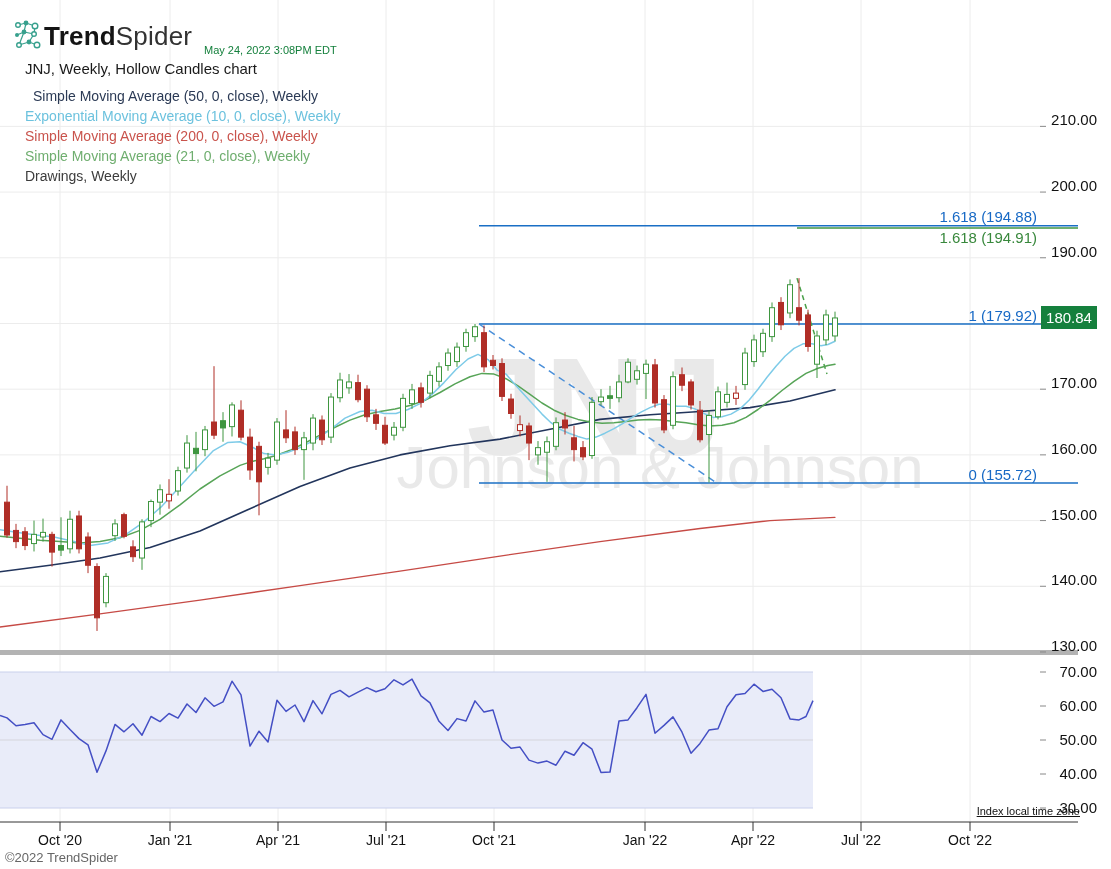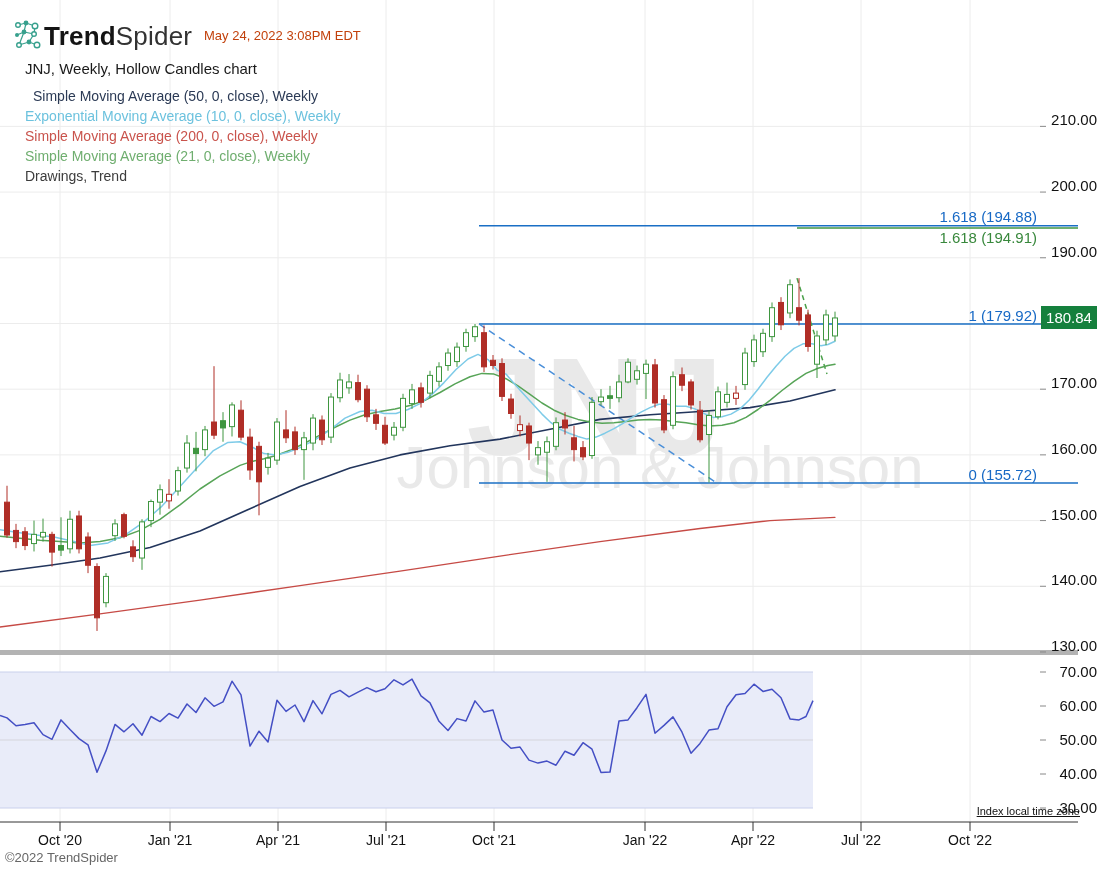--- a/index.html
+++ b/index.html
@@ -4,21 +4,21 @@
 <style>
   html,body{margin:0;padding:0;background:#fff;}
   #app{position:relative;width:1111px;height:869px;background:#fff;overflow:hidden;
        font-family:"Liberation Sans",sans-serif;}
   #chart-svg{position:absolute;left:0;top:0;}
   .overlay{position:absolute;white-space:nowrap;}
   #brand{left:10px;top:18px;display:flex;align-items:center;}
   #brand .word{font-size:26px;letter-spacing:.2px;}
   #brand .bold{font-weight:800;color:#141414;}
   #brand .light{font-weight:400;color:#323232;}
-  #datetime{left:204px;top:28px;font-size:13px;color:#c2410c;}
+  #datetime{left:204px;top:44px;font-size:11px;color:#15803d;}
   #chart-title{left:25px;top:60px;font-size:15px;color:#1a1a1a;}
   #legend{left:25px;top:86px;font-size:14px;line-height:20px;}
   .legend-row{height:20px;}
   .fib-label{right:74px;font-size:15px;}
   #fib-0{top:208px;} #fib-1{top:229px;} #fib-2{top:307px;} #fib-3{top:466px;}
   #rsi-title{left:20px;top:659px;font-size:14px;}
   #price-box{left:1041px;top:306px;width:56px;height:23px;color:#fff;font-size:15px;
              display:flex;align-items:center;justify-content:center;}
   #copyright{left:5px;top:850px;font-size:13px;color:#666;}
   #timezone{right:31px;top:805px;font-size:11px;color:#111;text-decoration:underline;}
@@ -332,21 +332,21 @@
     <span class="word"><span class="bold">Trend</span><span class="light">Spider</span></span>
   </div>
   <div class="overlay" id="datetime">May 24, 2022 3:08PM EDT</div>
   <div class="overlay" id="chart-title">JNJ, Weekly, Hollow Candles chart</div>
 
   <div class="overlay" id="legend">
     <div class="legend-row" style="color: rgb(43, 58, 85); margin-left: 8px;">Simple Moving Average (50, 0, close), Weekly</div>
     <div class="legend-row" style="color: rgb(108, 194, 222);">Exponential Moving Average (10, 0, close), Weekly</div>
     <div class="legend-row" style="color: rgb(201, 83, 76);">Simple Moving Average (200, 0, close), Weekly</div>
     <div class="legend-row" style="color: rgb(111, 174, 111);">Simple Moving Average (21, 0, close), Weekly</div>
-    <div class="legend-row" style="color: rgb(60, 60, 60);">Drawings, Trend</div>
+    <div class="legend-row" style="color: rgb(60, 60, 60);">Drawings, Weekly</div>
   </div>
 
   <div class="overlay fib-label" id="fib-0" style="color: rgb(23, 105, 197);">1.618 (194.88)</div>
   <div class="overlay fib-label" id="fib-1" style="color: rgb(56, 136, 60);">1.618 (194.91)</div>
   <div class="overlay fib-label" id="fib-2" style="color: rgb(23, 105, 197);">1 (179.92)</div>
   <div class="overlay fib-label" id="fib-3" style="color: rgb(23, 105, 197);">0 (155.72)</div>
 
 
   <div class="overlay" id="price-box" style="background: #15803d;">180.84</div>
 

